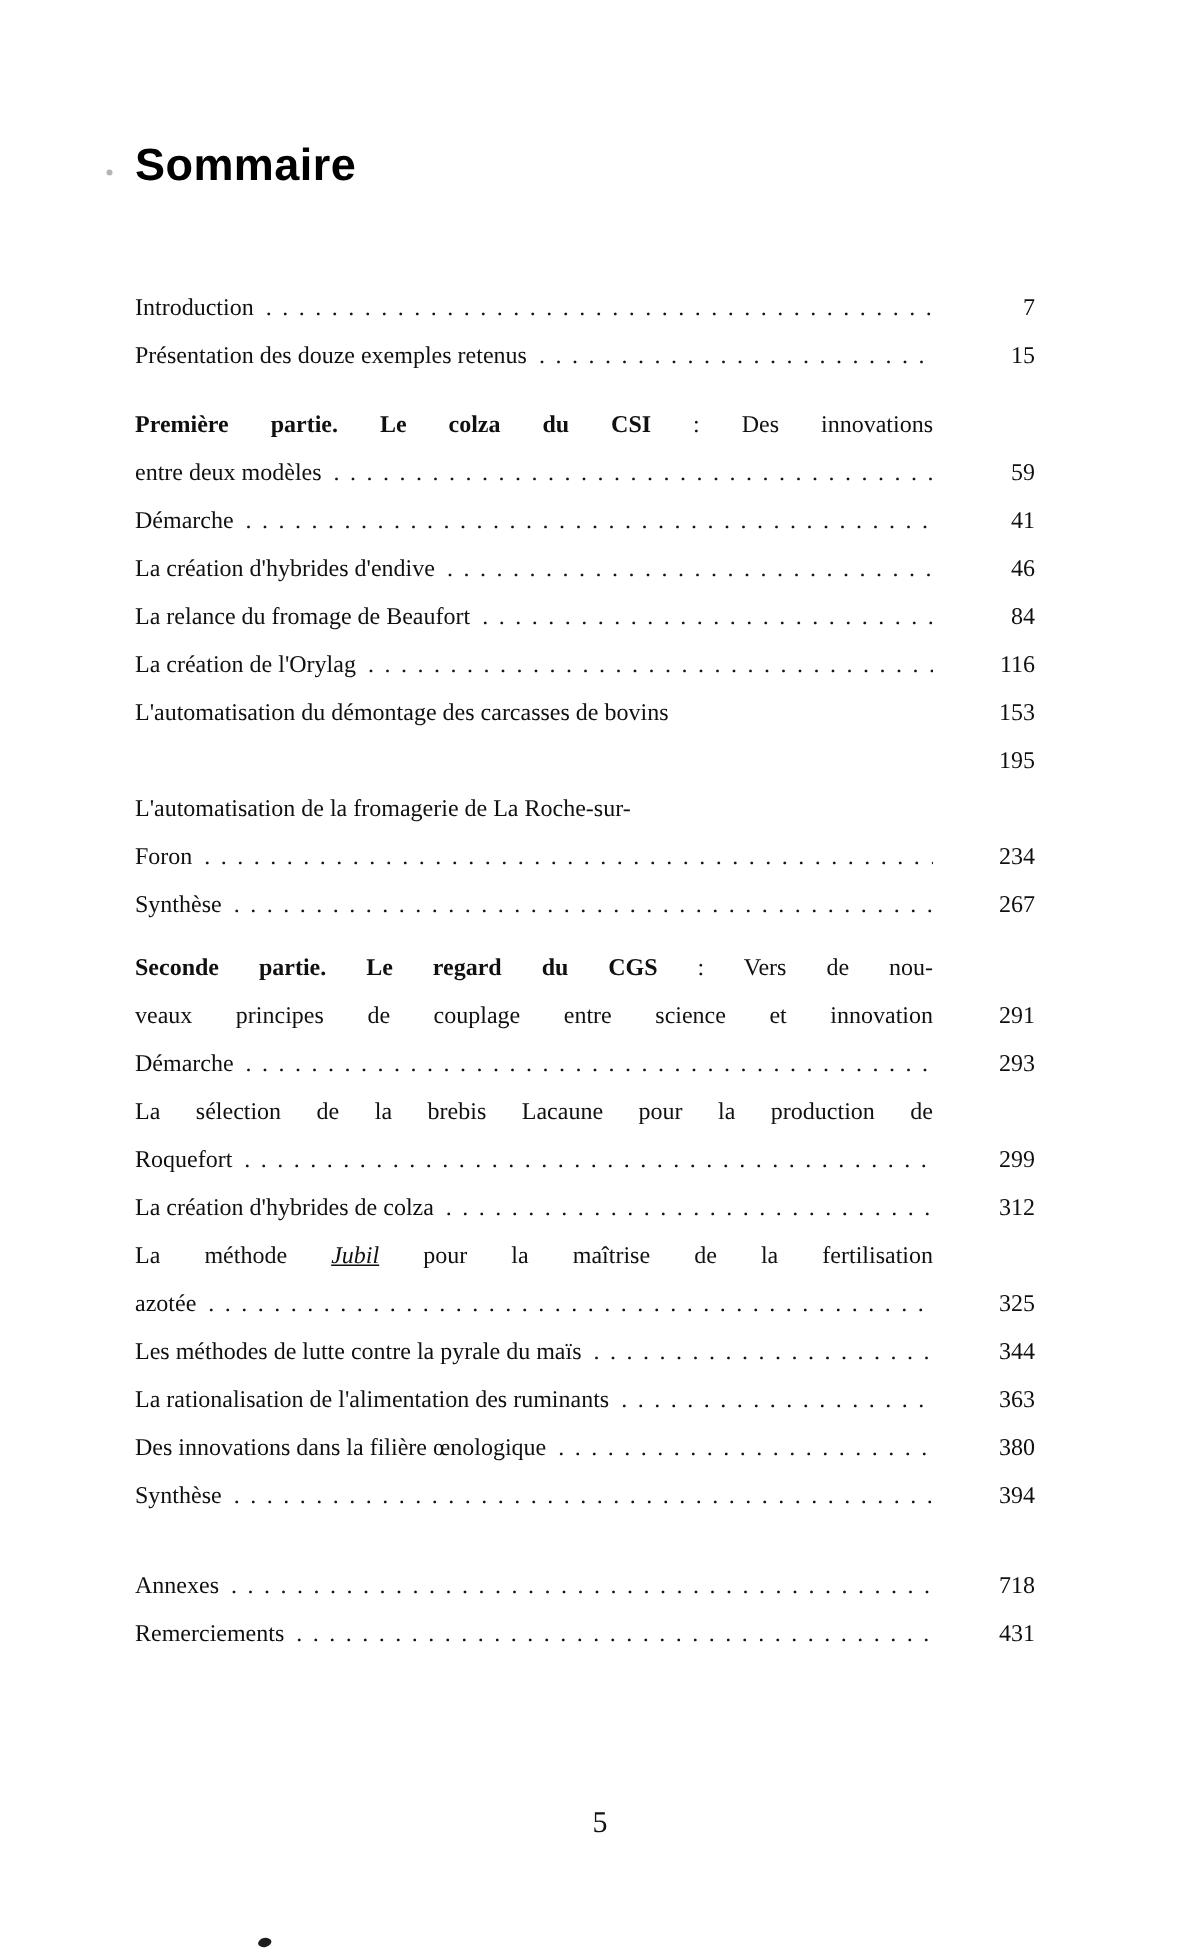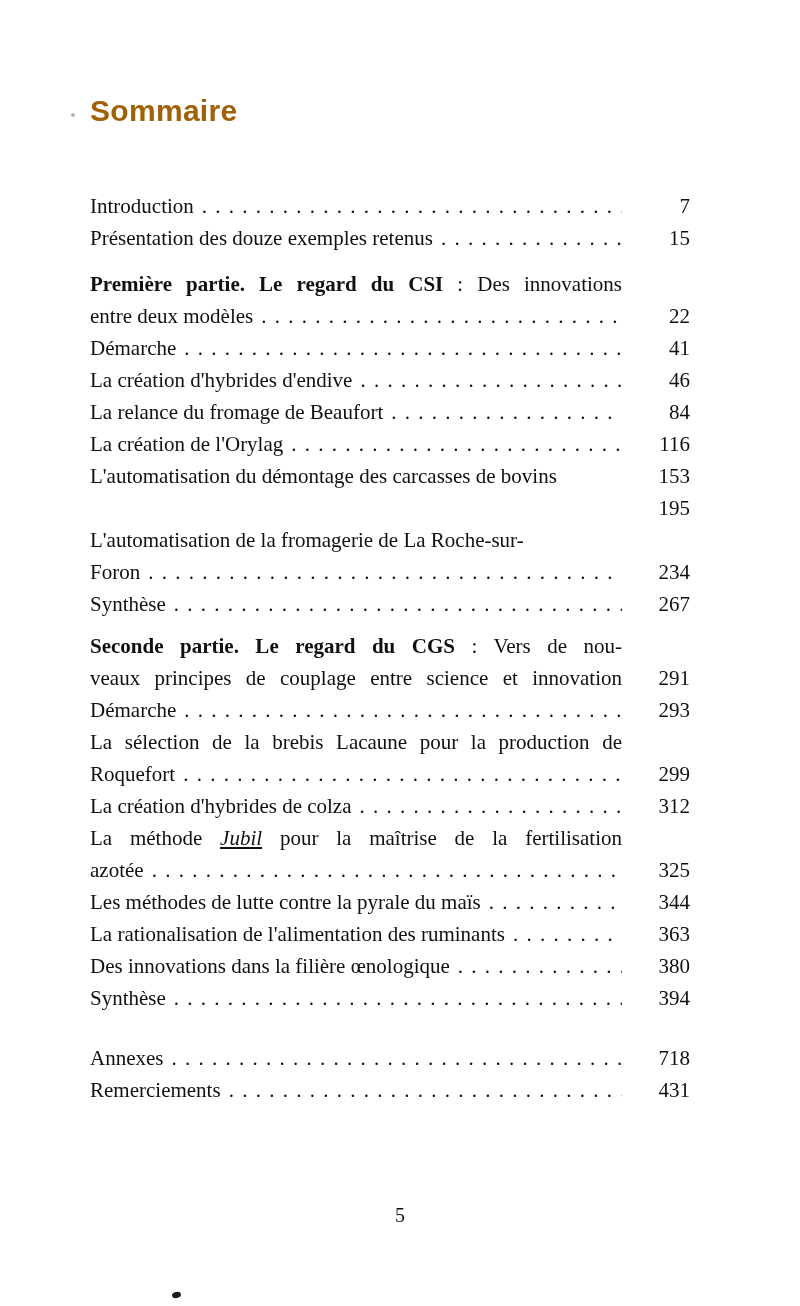--- a/index.html
+++ b/index.html
@@ -10,25 +10,25 @@
     font-family: "Liberation Serif", serif;
     color: #101010;
     overflow: hidden;
   }
   .content { position: absolute; left: 90px; top: 0; width: 600px; }
   .doc-title {
     font-family: "Liberation Sans", sans-serif;
     font-weight: 700;
     font-size: 30px;
     letter-spacing: 0.3px;
-    color: #a16207;
+    color: #000000;
     margin-top: 94px;
     margin-bottom: 62px;
   }
-  .toc { font-size: 21px; }
+  .toc { font-size: 16px; }
   .line { position: relative; line-height: 32px; height: 32px; }
   .ltext {
     margin-right: 68px;
     overflow: hidden;
     position: relative;
     white-space: nowrap;
     height: 32px;
   }
   .jfull {
     white-space: normal;
@@ -80,25 +80,25 @@
 
     <div class="entry">
       <div class="line">
         <div class="ltext"><span>Présentation des douze exemples retenus</span><span class="dots"></span></div>
         <span class="pnum">15</span>
       </div>
     </div>
 
     <div class="entry part">
       <div class="line">
-        <div class="ltext jfull"><span class="b">Première partie. Le regard du CSI</span><span> : Des innovations</span></div>
+        <div class="ltext jfull"><span class="b">Première partie. Le colza du CSI</span><span> : Des innovations</span></div>
       </div>
       <div class="line">
         <div class="ltext"><span>entre deux modèles</span><span class="dots"></span></div>
-        <span class="pnum">22</span>
+        <span class="pnum">59</span>
       </div>
     </div>
 
     <div class="entry">
       <div class="line">
         <div class="ltext"><span>Démarche</span><span class="dots"></span></div>
         <span class="pnum">41</span>
       </div>
     </div>
 

